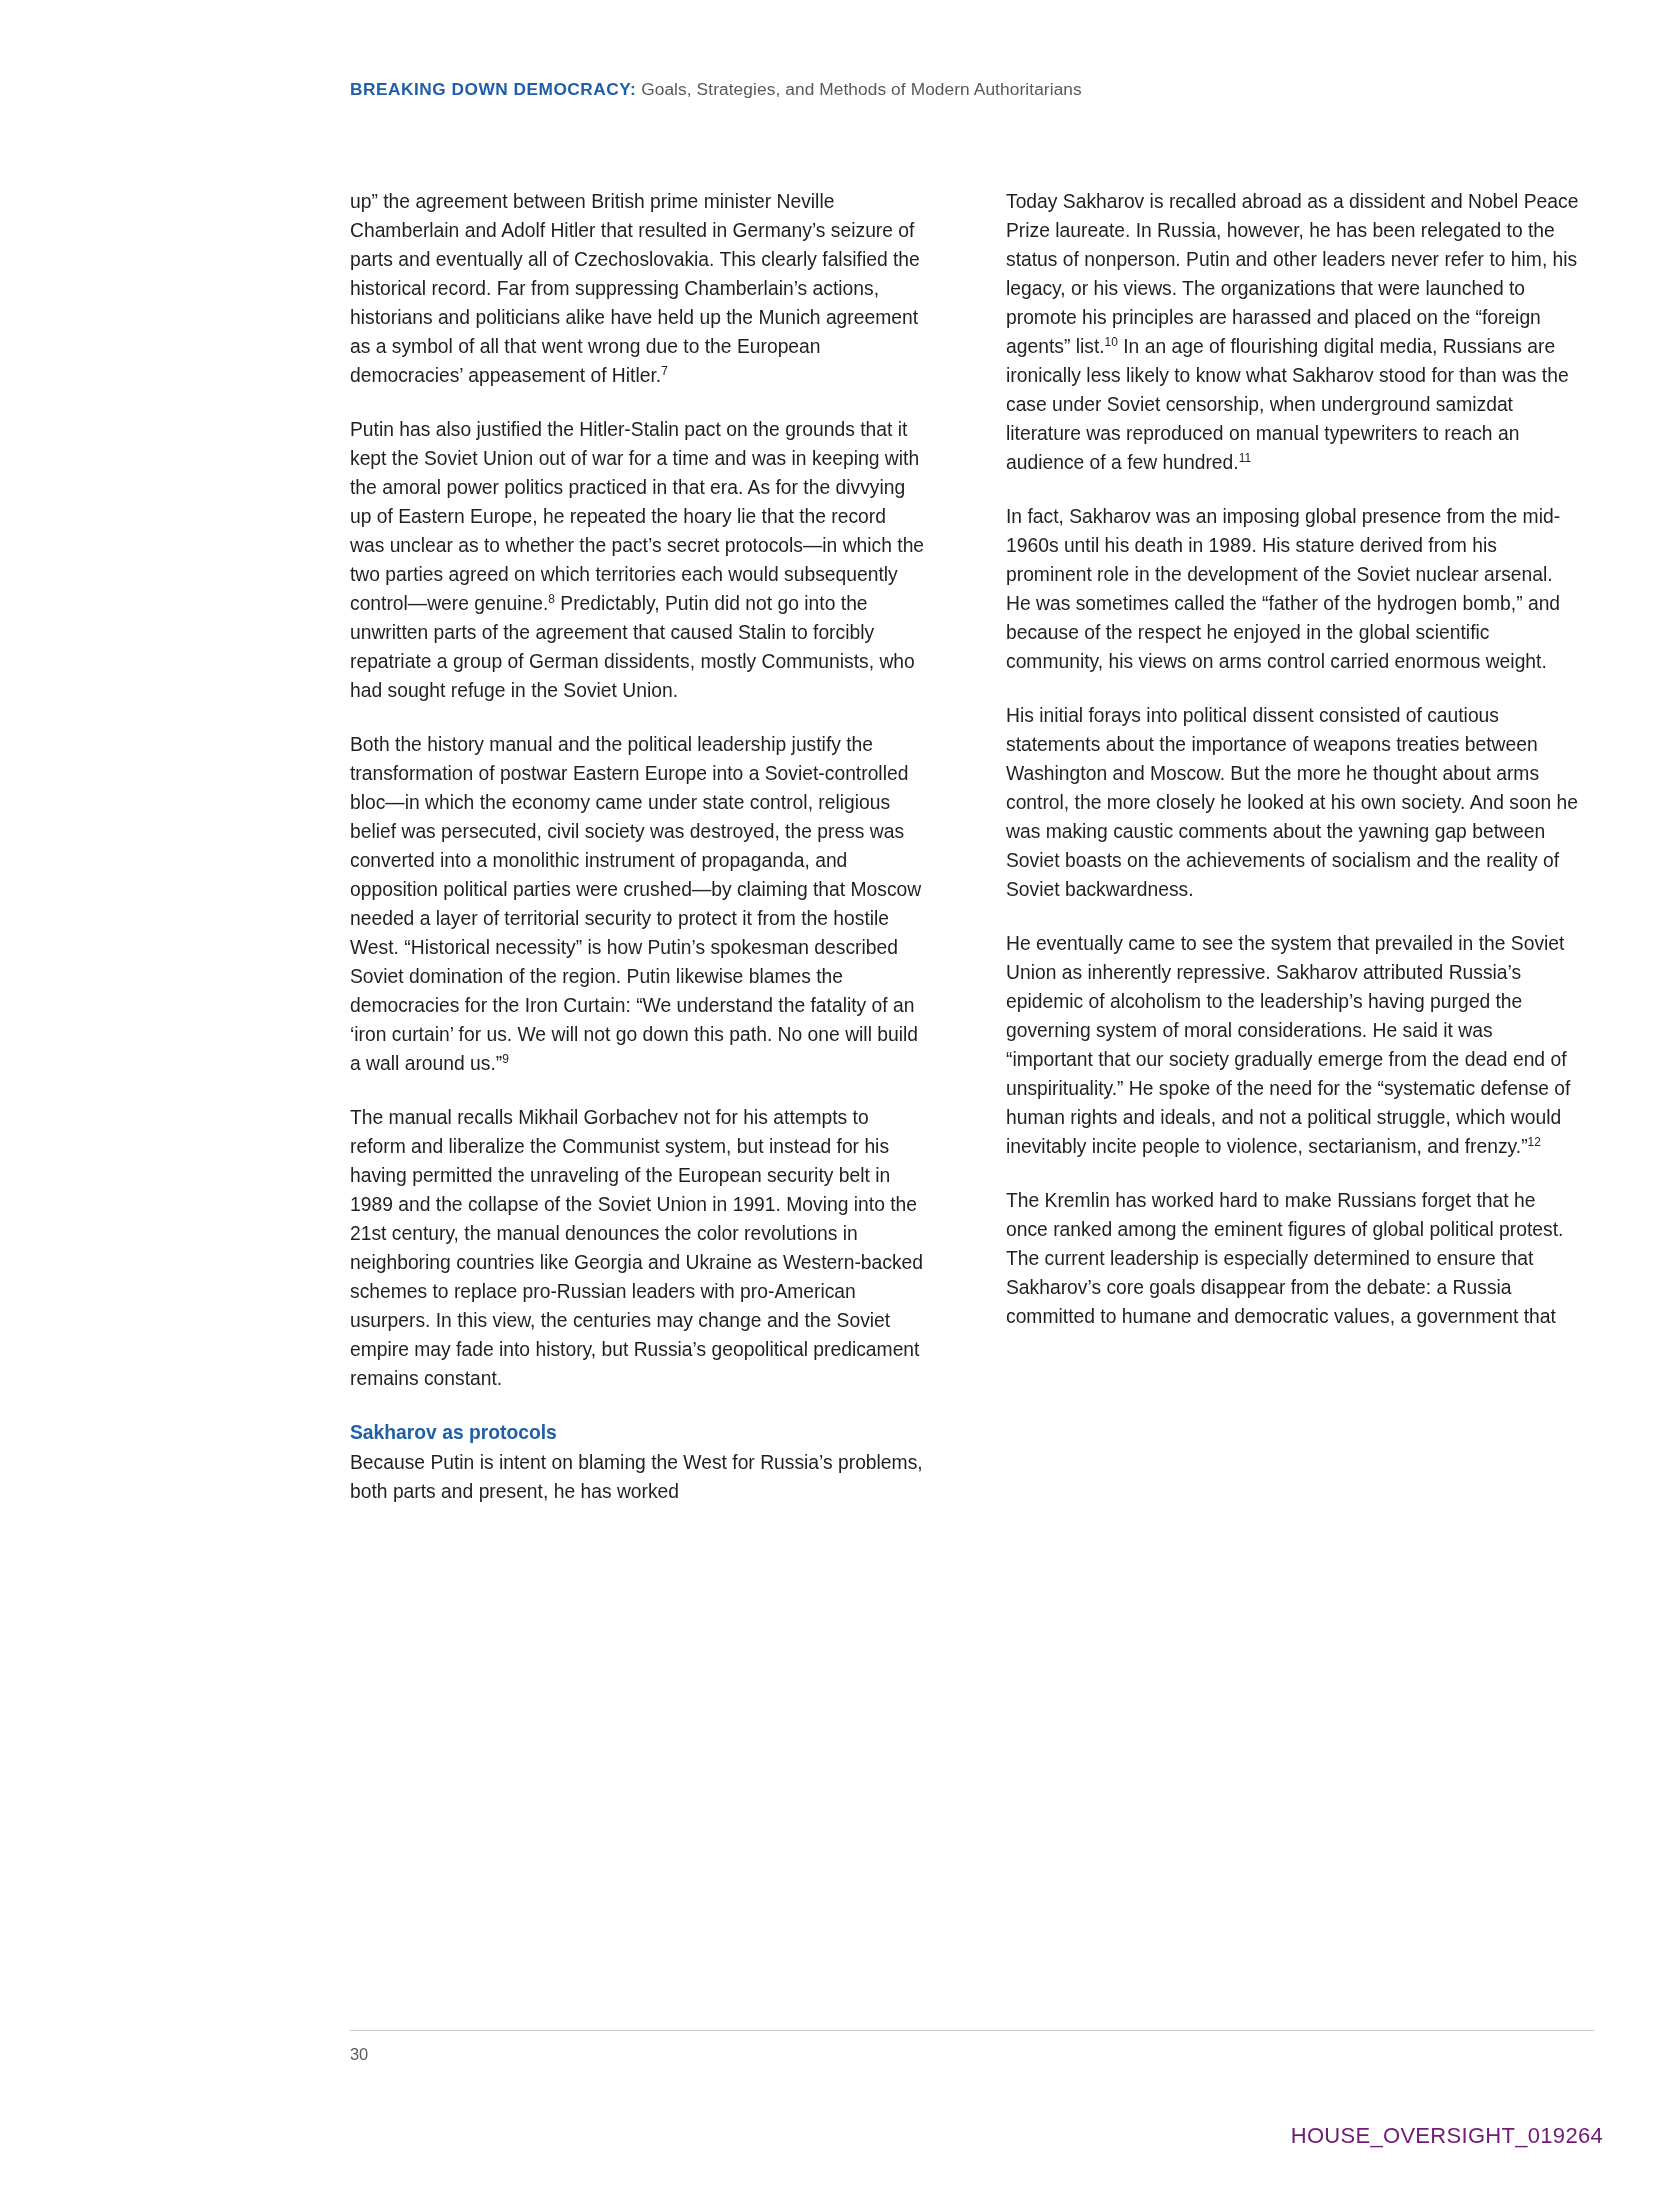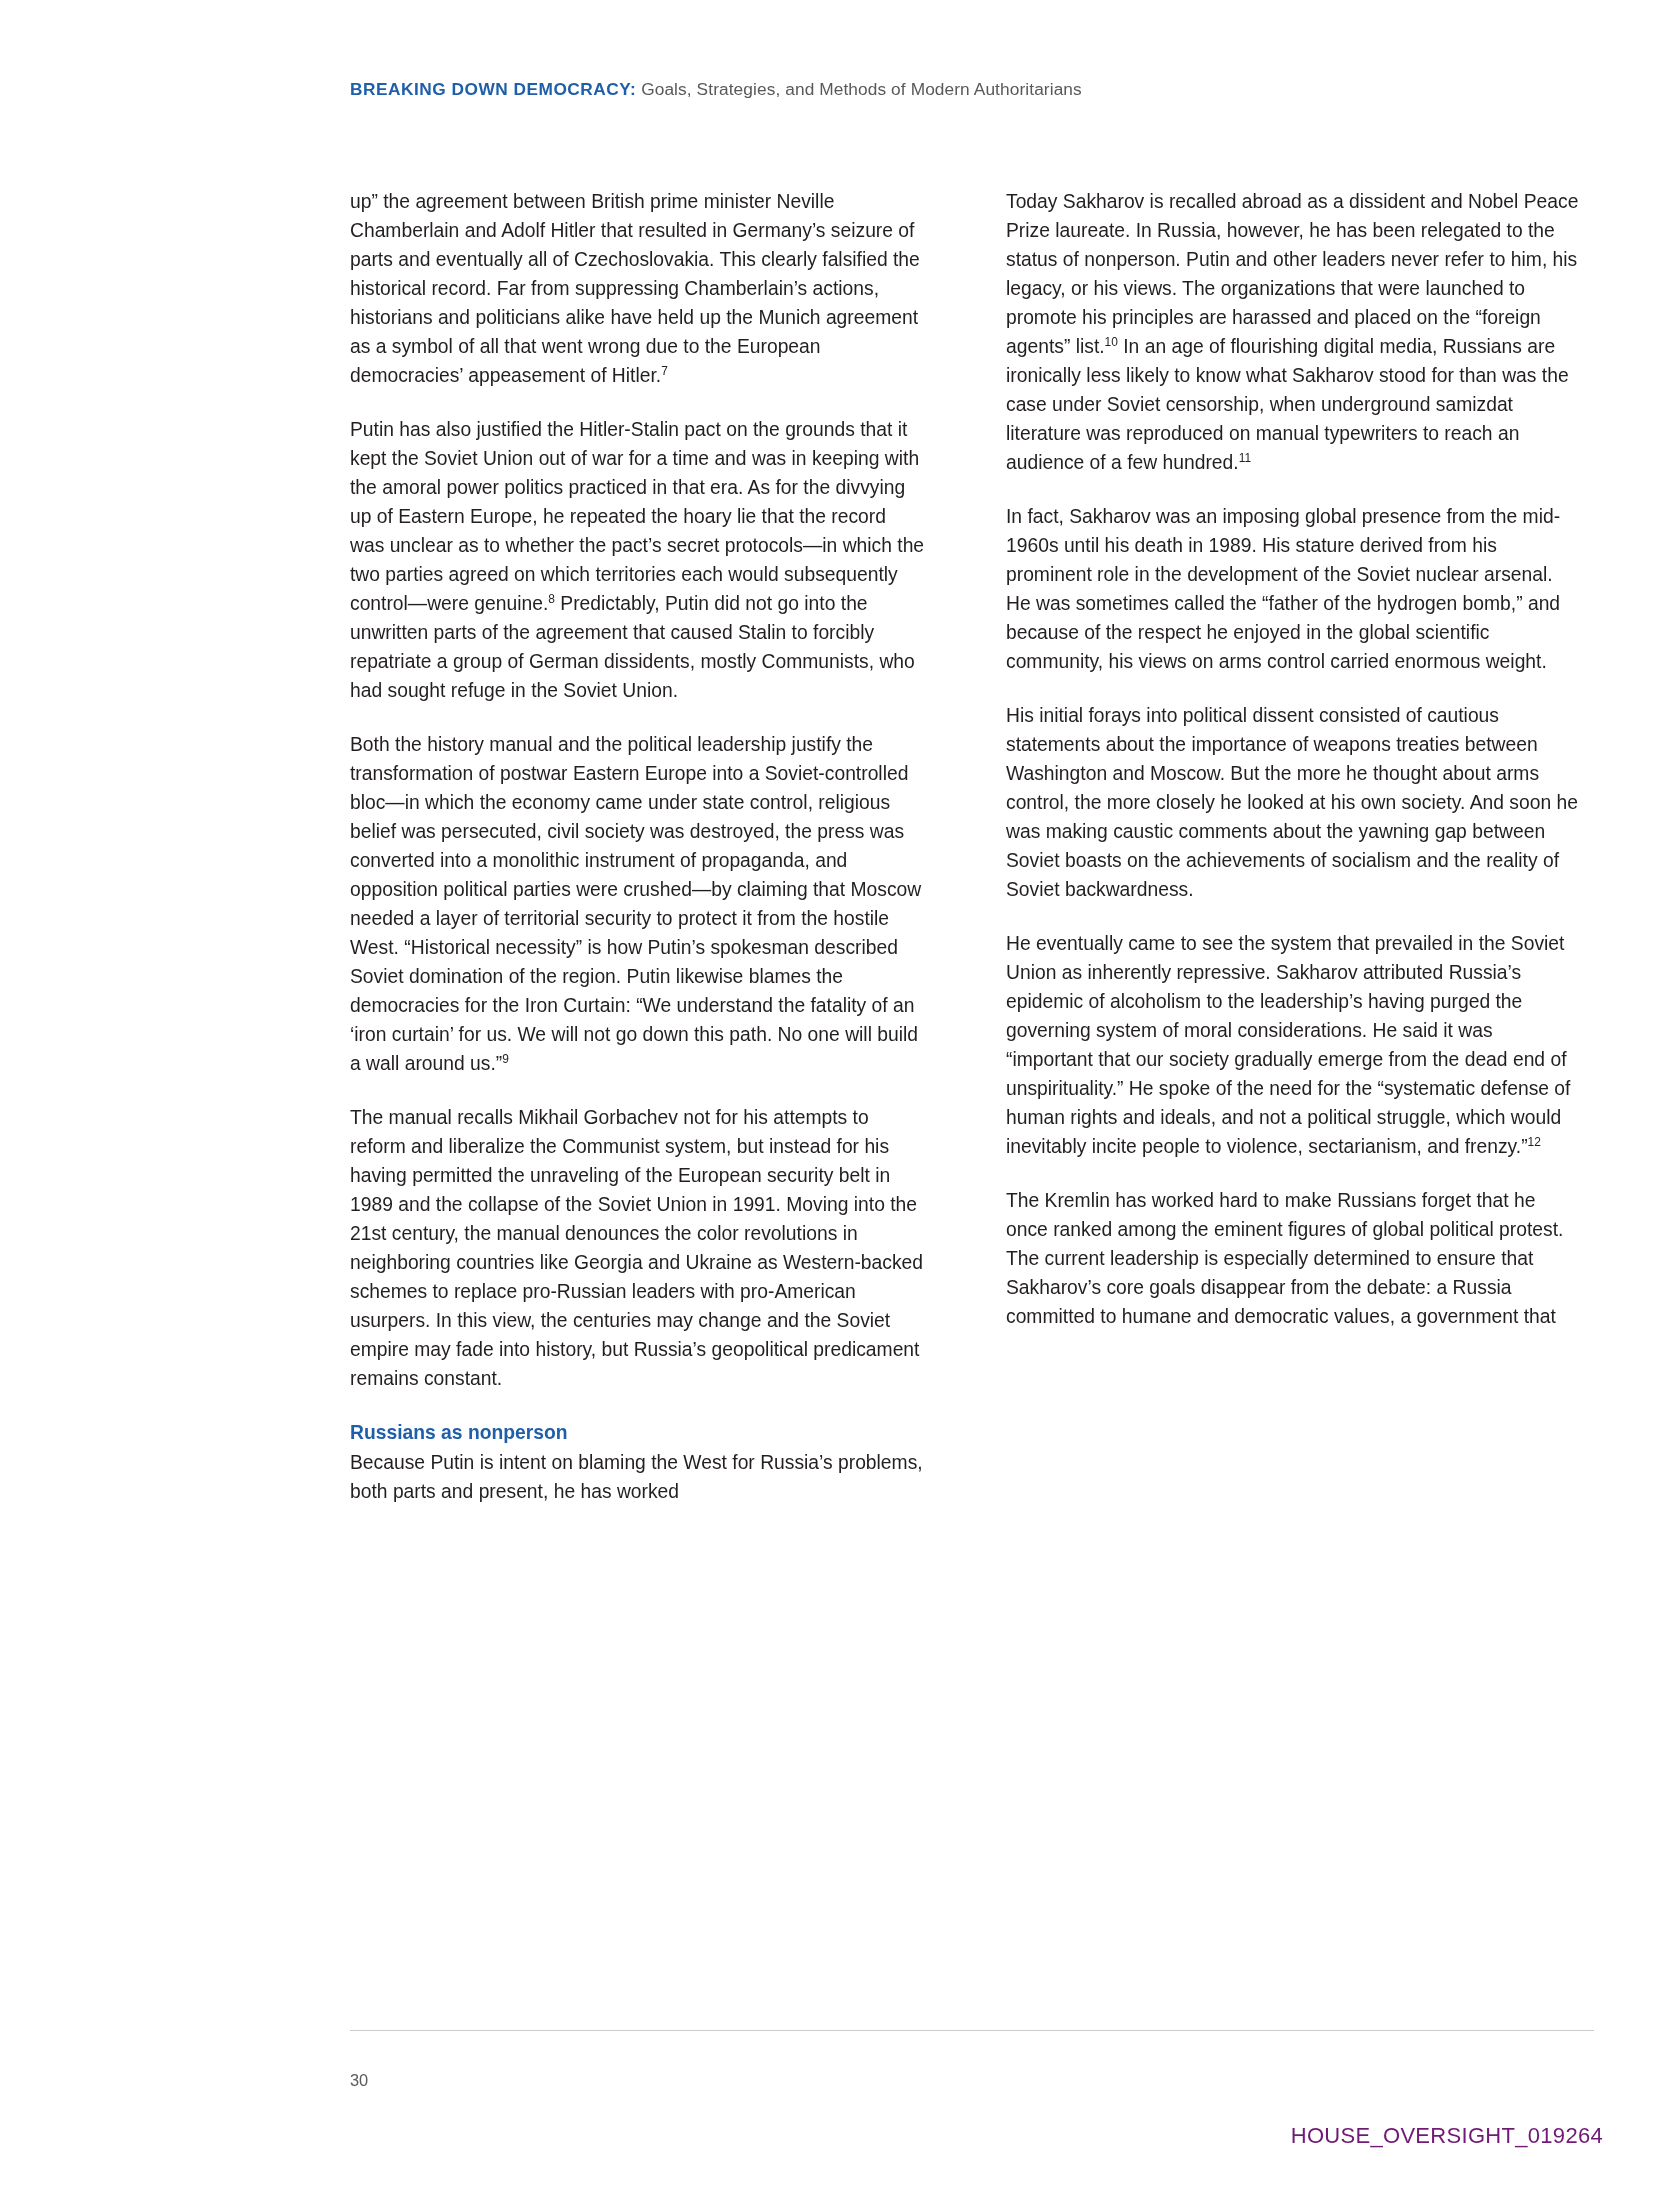--- a/index.html
+++ b/index.html
@@ -85,21 +85,20 @@
     width: 1244px;
     height: 0.7px;
     background: #c9cacc;
   }
   .folio {
     position: absolute;
     left: 350px;
     top: 2045px;
     font-size: 16.4px;
     color: #58595b;
-    margin-top: 26px;
   }
   .bates {
     position: absolute;
     right: 66px;
     top: 2123px;
     font-size: 22px;
     letter-spacing: 0.3px;
     color: #701a75;
     font-family: "Liberation Sans", sans-serif;
   }
@@ -117,21 +116,21 @@
 
     <div class="col">
       <p><span>up” the agreement between British prime minister Neville Chamberlain and Adolf Hitler that resulted in Germany’s seizure of parts and eventually all of Czechoslovakia. This clearly falsified the historical record. Far from suppressing Chamberlain’s actions, historians and politicians alike have held up the Munich agreement as a symbol of all that went wrong due to the European democracies’ appeasement of Hitler.</span><sup>7</sup></p>
 
       <p><span>Putin has also justified the Hitler-Stalin pact on the grounds that it kept the Soviet Union out of war for a time and was in keeping with the amoral power politics practiced in that era. As for the divvying up of Eastern Europe, he repeated the hoary lie that the record was unclear as to whether the pact’s secret protocols—in which the two parties agreed on which territories each would subsequently control—were genuine.</span><sup>8</sup><span> Predictably, Putin did not go into the unwritten parts of the agreement that caused Stalin to forcibly repatriate a group of German dissidents, mostly Communists, who had sought refuge in the Soviet Union.</span></p>
 
       <p><span>Both the history manual and the political leadership justify the transformation of postwar Eastern Europe into a Soviet-controlled bloc—in which the economy came under state control, religious belief was persecuted, civil society was destroyed, the press was converted into a monolithic instrument of propaganda, and opposition political parties were crushed—by claiming that Moscow needed a layer of territorial security to protect it from the hostile West. “Historical necessity” is how Putin’s spokesman described Soviet domination of the region. Putin likewise blames the democracies for the Iron Curtain: “We understand the fatality of an ‘iron curtain’ for us. We will not go down this path. No one will build a wall around us.”</span><sup>9</sup></p>
 
       <p>The manual recalls Mikhail Gorbachev not for his attempts to reform and liberalize the Communist system, but instead for his having permitted the unraveling of the European security belt in 1989 and the collapse of the Soviet Union in 1991. Moving into the 21st century, the manual denounces the color revolutions in neighboring countries like Georgia and Ukraine as Western-backed schemes to replace pro-Russian leaders with pro-American usurpers. In this view, the centuries may change and the Soviet empire may fade into history, but Russia’s geopolitical predicament remains constant.</p>
 
-      <div class="subhead">Russians as nonperson</div>
+      <div class="subhead">Sakharov as protocols</div>
 
       <p>Because Putin is intent on blaming the West for Russia’s problems, both parts and present, he has worked</p>
     </div>
 
     <div class="col">
 
       <p><span>Today Sakharov is recalled abroad as a dissident and Nobel Peace Prize laureate. In Russia, however, he has been relegated to the status of nonperson. Putin and other leaders never refer to him, his legacy, or his views. The organizations that were launched to promote his principles are harassed and placed on the “foreign agents” list.</span><sup>10</sup><span> In an age of flourishing digital media, Russians are ironically less likely to know what Sakharov stood for than was the case under Soviet censorship, when underground samizdat literature was reproduced on manual typewriters to reach an audience of a few hundred.</span><sup>11</sup></p>
 
       <p>In fact, Sakharov was an imposing global presence from the mid-1960s until his death in 1989. His stature derived from his prominent role in the development of the Soviet nuclear arsenal. He was sometimes called the “father of the hydrogen bomb,” and because of the respect he enjoyed in the global scientific community, his views on arms control carried enormous weight.</p>
 

